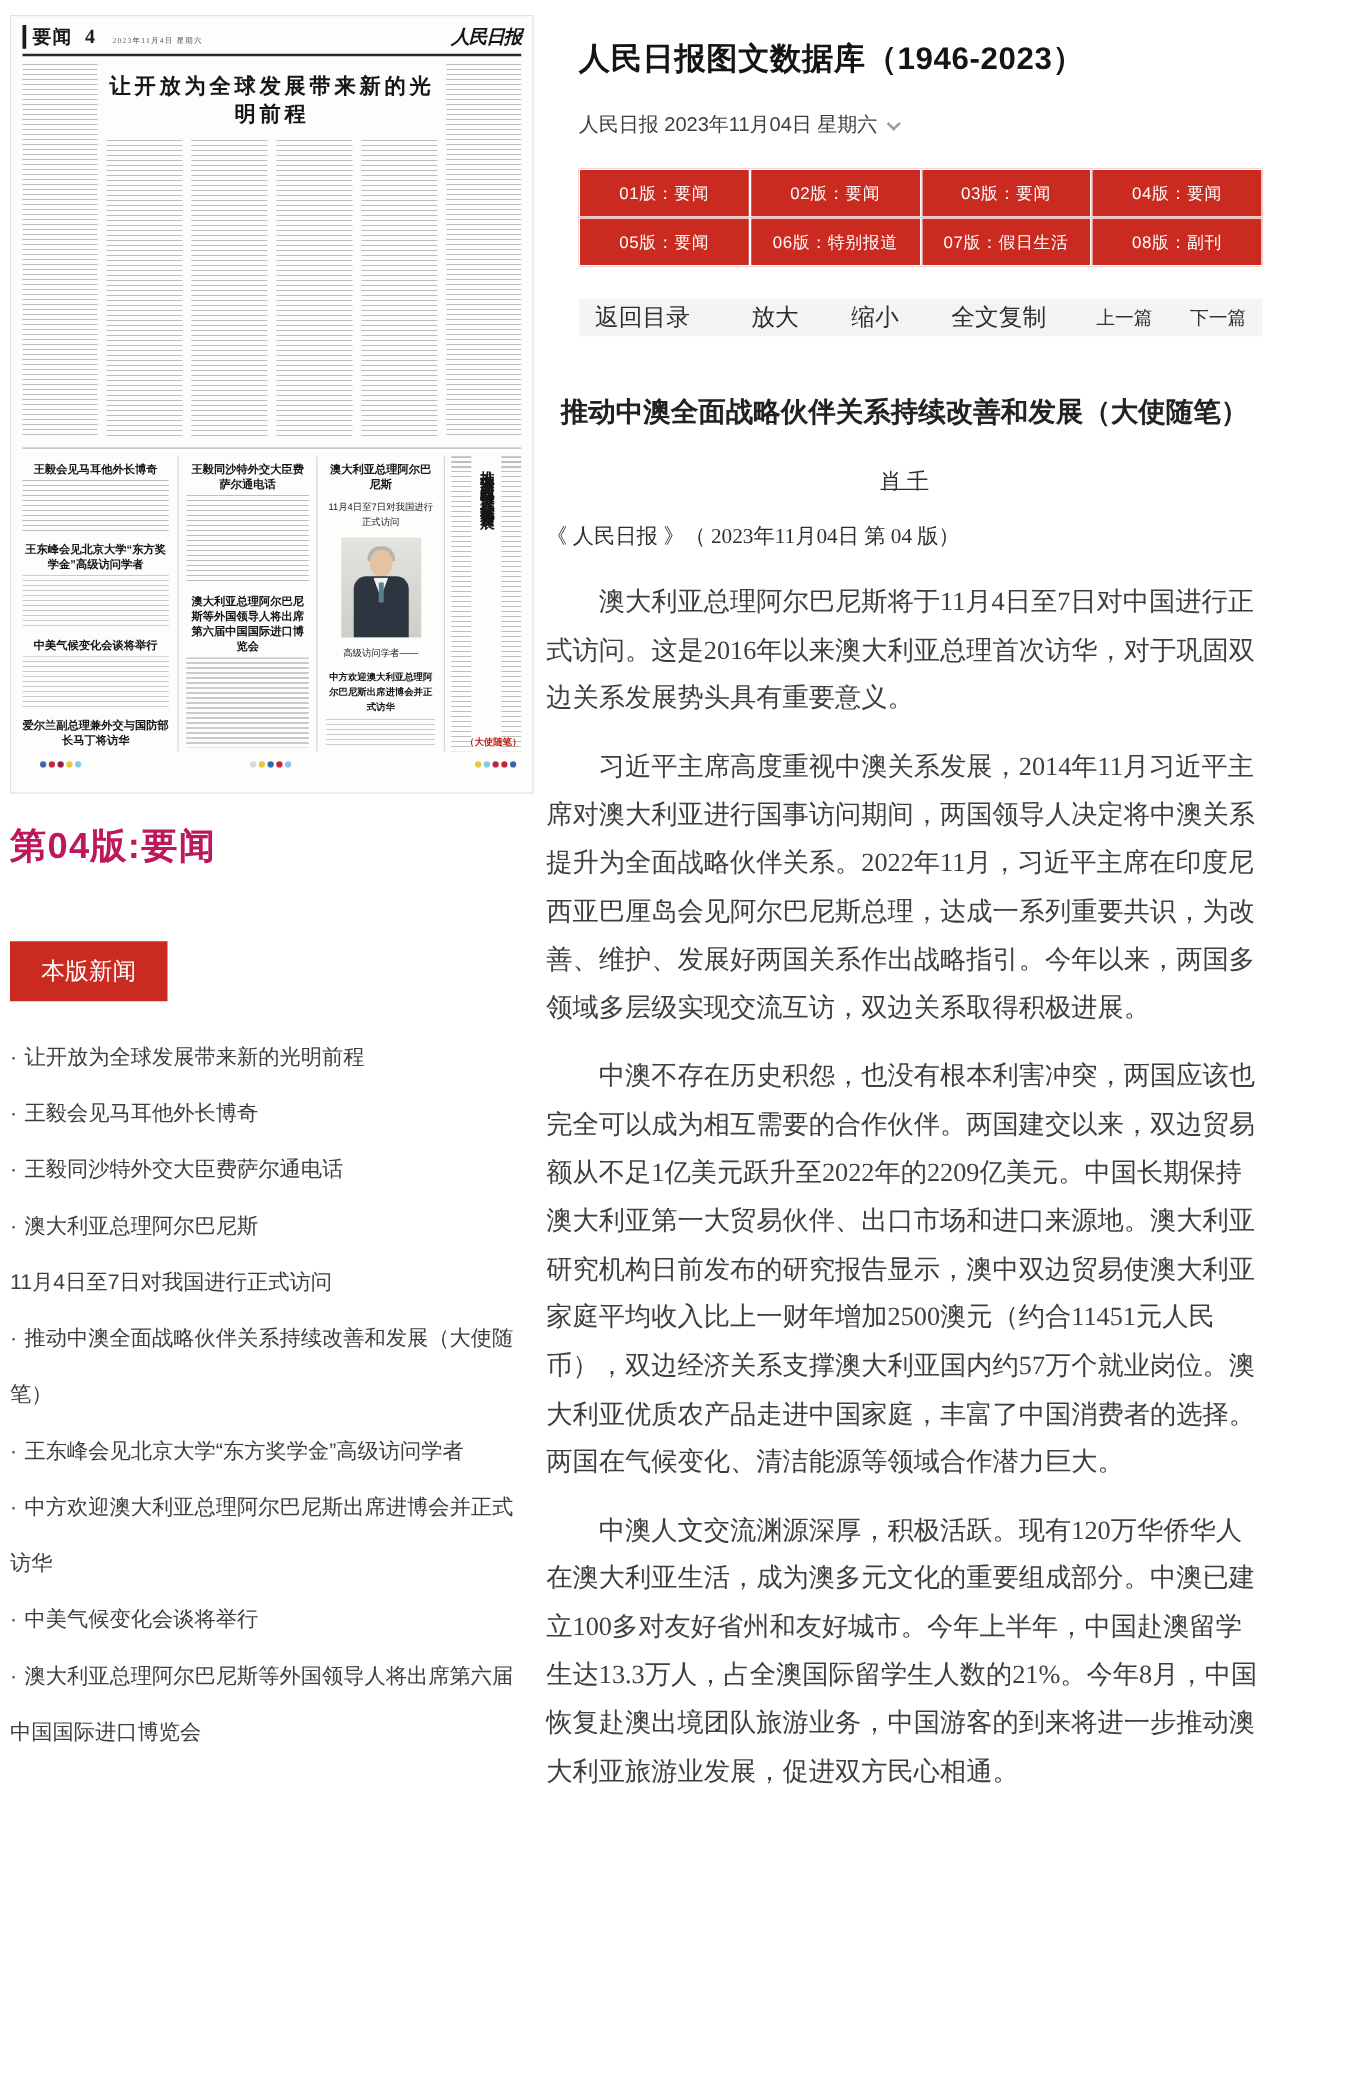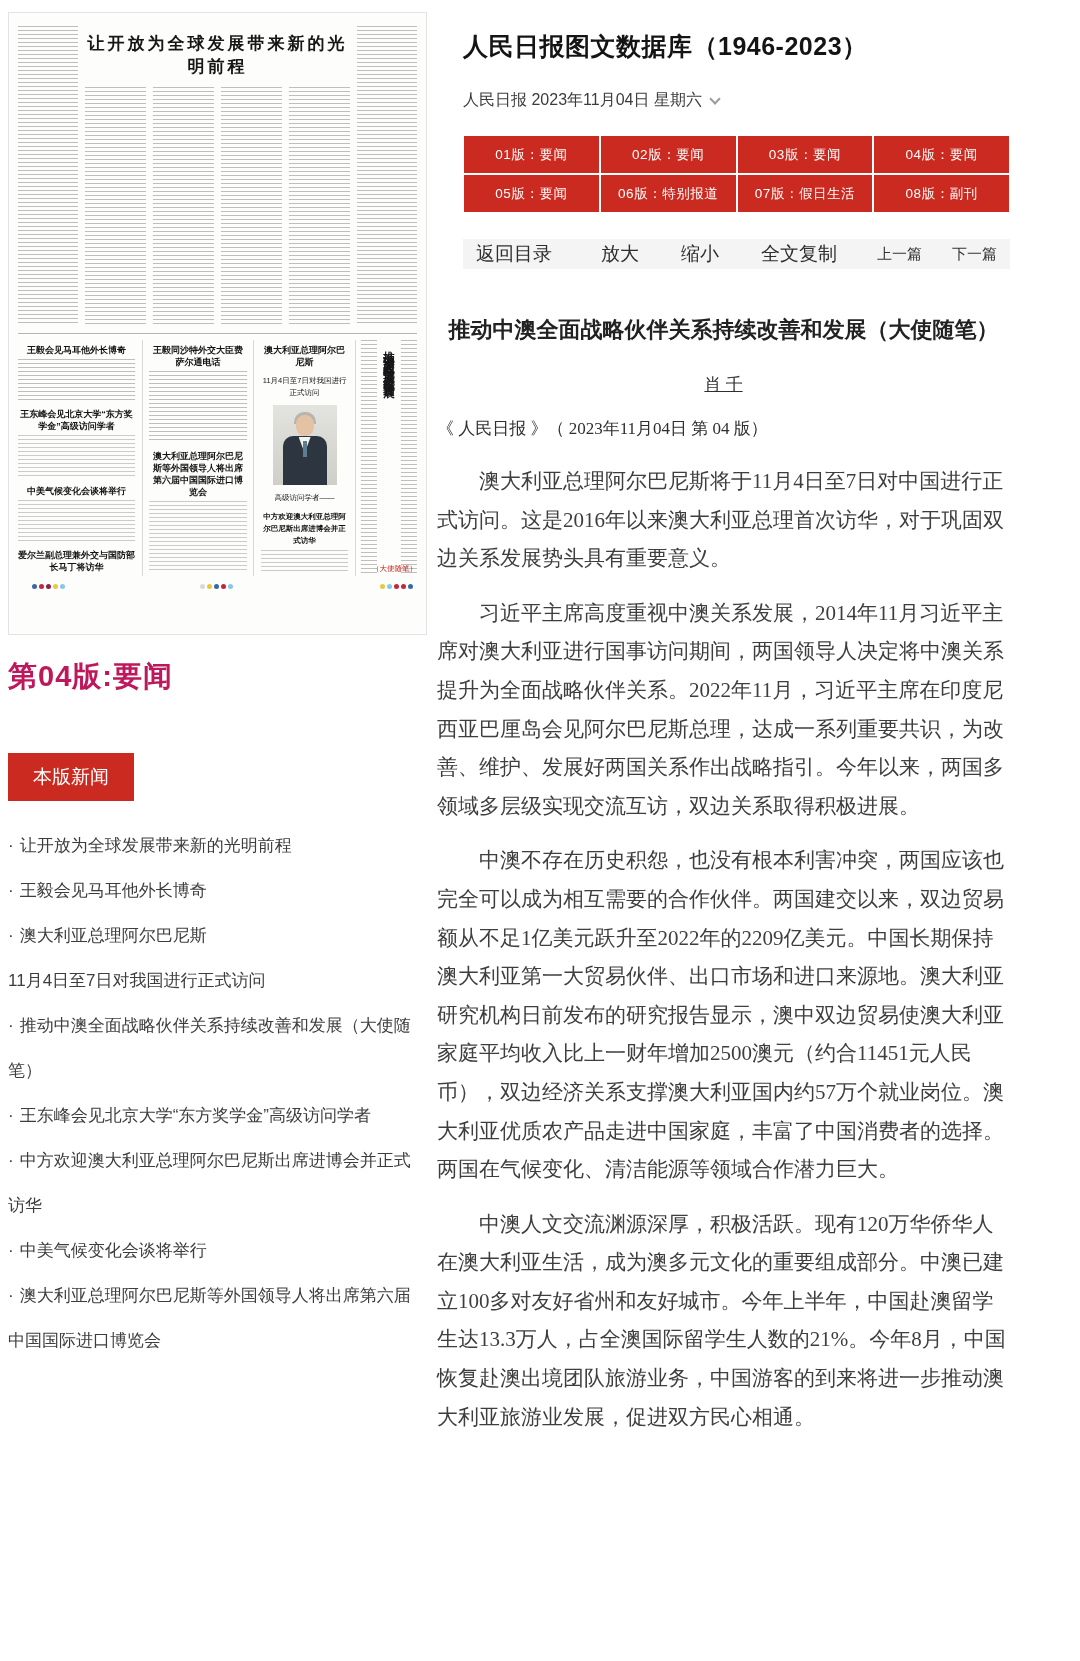--- a/index.html
+++ b/index.html
@@ -41,21 +41,21 @@
   .pt-fill { flex:1; min-height:10px; margin-bottom:3px; }
 
   .pt-photo { width:64px; height:80px; margin:3px auto; background:linear-gradient(#e3e3df,#cfcfc9); position:relative; overflow:hidden; }
   .ph-hair { position:absolute; left:21px; top:7px; width:22px; height:12px; background:#b7b4ac; border-radius:10px 10px 0 0; }
   .ph-head { position:absolute; left:23px; top:10px; width:18px; height:21px; background:#e4c2a4; border-radius:45%; }
   .ph-suit { position:absolute; left:10px; top:31px; width:44px; height:49px; background:#2d3640; border-radius:10px 10px 0 0; }
   .ph-shirt { position:absolute; left:26px; top:32px; width:12px; height:16px; background:#f2f2ee; clip-path:polygon(0 0,100% 0,50% 100%); }
   .ph-tie { position:absolute; left:30px; top:36px; width:4px; height:16px; background:#5c7e90; }
 
   .pt-vert-head { writing-mode:vertical-rl; text-orientation:upright; font-size:11.5px; font-weight:bold; color:#17171a; letter-spacing:2px; line-height:16px; font-family:"Liberation Sans", sans-serif; margin-top:2px; }
-  .pt-vert-label { position:absolute; right:0; bottom:2px; font-size:7.5px; color:#c22016; font-weight:normal; }
+  .pt-vert-label { position:absolute; right:0; bottom:2px; font-size:7.5px; color:#c22016; font-weight:bold; }
   .pt-dcol { width:16px; }
 
   .pt-dots { height:16px; position:relative; margin-top:4px; }
   .dotgroup { position:absolute; top:4px; display:flex; gap:2px; }
   .dotgroup span { width:5px; height:5px; border-radius:50%; display:block; }
   .dg1 { left:14px; } .dg2 { left:182px; } .dg3 { right:4px; }
 
   .section-title { margin-top:22px; font-size:29px; font-weight:bold; color:#be185d; letter-spacing:1px; }
   .badge { display:inline-block; margin-top:56px; background:#cb2a20; color:#fff; font-size:19px; padding:11px 25px; }
   .news-list { margin-top:22px; }
@@ -87,20 +87,26 @@
   .article-body p { font-size:21px; line-height:38.6px; color:#3e3e3e; text-indent:2em; margin-bottom:16px; font-family:"Liberation Serif", serif; }
 </style>
 </head>
 <body>
 
 <div class="page">
 
   <div class="left-panel">
 
     <div class="paper-thumb">
+      <div class="pt-masthead">
+        <span class="pt-section">要闻</span>
+        <span class="pt-pageno">4</span>
+        <span class="pt-date">2023年11月4日 星期六</span>
+        <span class="pt-logo">人民日报</span>
+      </div>
 
       <div class="pt-top">
         <div class="pt-sidecol fk"></div>
         <div class="pt-center">
           <div class="pt-headline">让开放为全球发展带来新的光明前程</div>
           <div class="pt-center-cols">
             <div class="fk"></div>
             <div class="fk"></div>
             <div class="fk"></div>
             <div class="fk"></div>
@@ -177,20 +183,21 @@
       </div>
     </div>
 
     <div class="section-title">第04版:要闻</div>
 
     <div class="badge">本版新闻</div>
 
     <div class="news-list">
       <div class="news-item"><span class="bullet">·</span><span>让开放为全球发展带来新的光明前程</span></div>
       <div class="news-item"><span class="bullet">·</span><span>王毅会见马耳他外长博奇</span></div>
+      <div class="news-item"><span class="bullet">·</span><span>王毅同沙特外交大臣费萨尔通电话</span></div>
       <div class="news-item"><span class="bullet">·</span><span>澳大利亚总理阿尔巴尼斯
 11月4日至7日对我国进行正式访问</span></div>
       <div class="news-item"><span class="bullet">·</span><span>推动中澳全面战略伙伴关系持续改善和发展（大使随笔）</span></div>
       <div class="news-item"><span class="bullet">·</span><span>王东峰会见北京大学“东方奖学金”高级访问学者</span></div>
       <div class="news-item"><span class="bullet">·</span><span>中方欢迎澳大利亚总理阿尔巴尼斯出席进博会并正式访华</span></div>
       <div class="news-item"><span class="bullet">·</span><span>中美气候变化会谈将举行</span></div>
       <div class="news-item"><span class="bullet">·</span><span>澳大利亚总理阿尔巴尼斯等外国领导人将出席第六届中国国际进口博览会</span></div>
     </div>
   </div>
 

